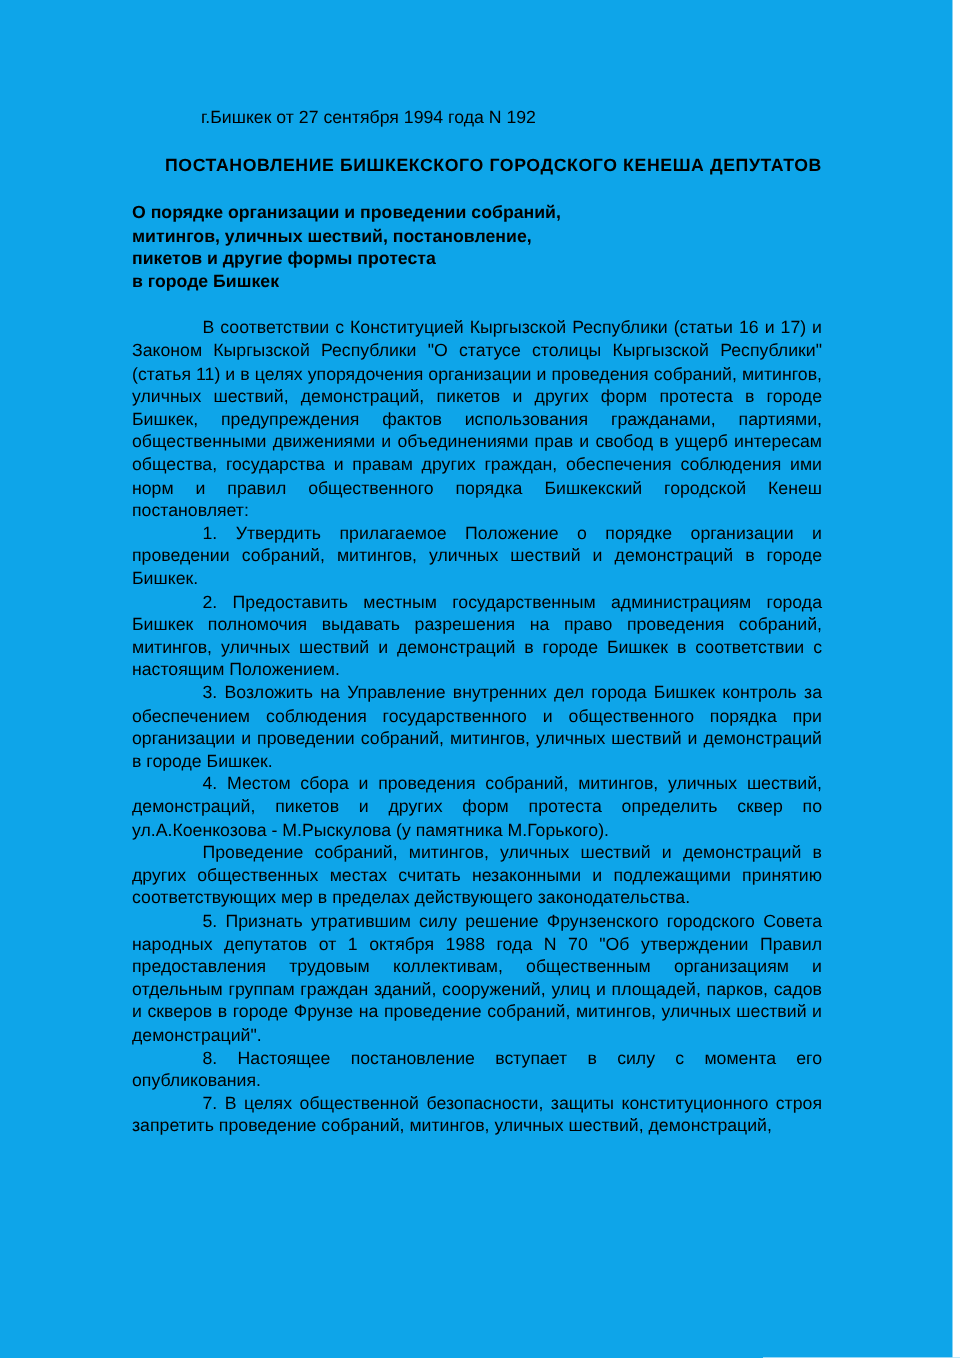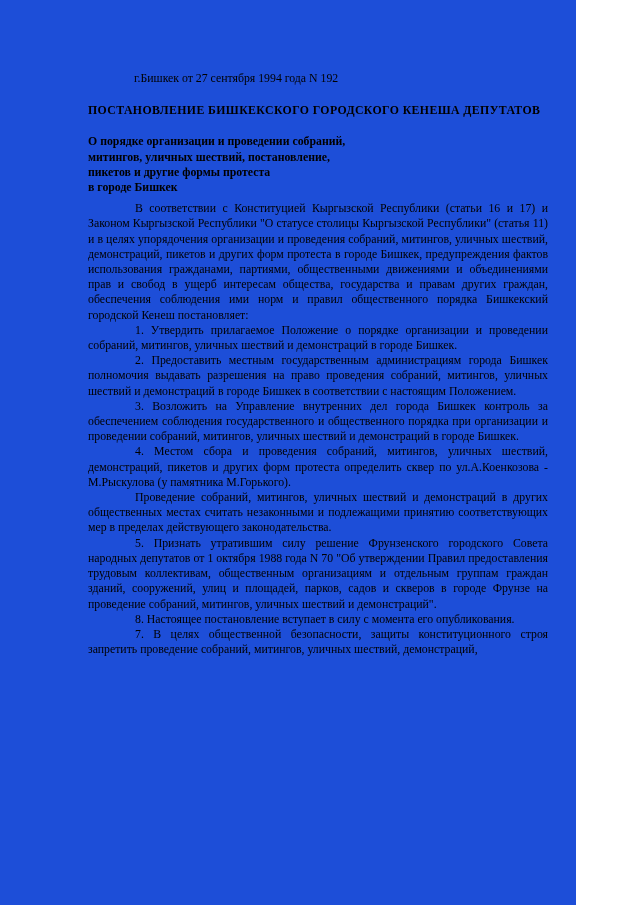--- a/index.html
+++ b/index.html
@@ -2,62 +2,62 @@
 <html><head>
 <meta charset="utf-8">
 <style>
   html, body {
     margin: 0;
     padding: 0;
     background: #ffffff;
   }
   .page {
     position: relative;
-    width: 576px;
+    width: 635px;
     height: 905px;
-    background: #1d4ed8;
-    font-family: Liberation Serif, serif;
+    background: #0ea5e9;
+    font-family: Liberation Sans, sans-serif;
     color: #000000;
     overflow: hidden;
   }
   .content {
     position: absolute;
     left: 88px;
     top: 71px;
     width: 460px;
     font-size: 11.8px;
     line-height: 15.2px;
   }
   .date-line {
     margin: 0 0 0 46px;
     text-align: left;
   }
   .doc-title {
     margin-top: 17px;
-    text-align: left;
+    text-align: right;
     font-weight: bold;
     letter-spacing: 0.4px;
   }
   .doc-subject {
     margin-top: 16px;
     font-weight: bold;
   }
   .doc-subject div {
     margin: 0;
   }
   .edition-note {
     margin-top: 14px;
     text-align: center;
     font-style: italic;
   }
   .edition-note div {
     margin: 0;
   }
   .doc-body {
-    margin-top: 6px;
+    margin-top: 16px;
     text-align: justify;
   }
   .doc-body p.para {
     margin: 0;
     text-indent: 47px;
   }
 </style>
 </head>
 <body>
 

